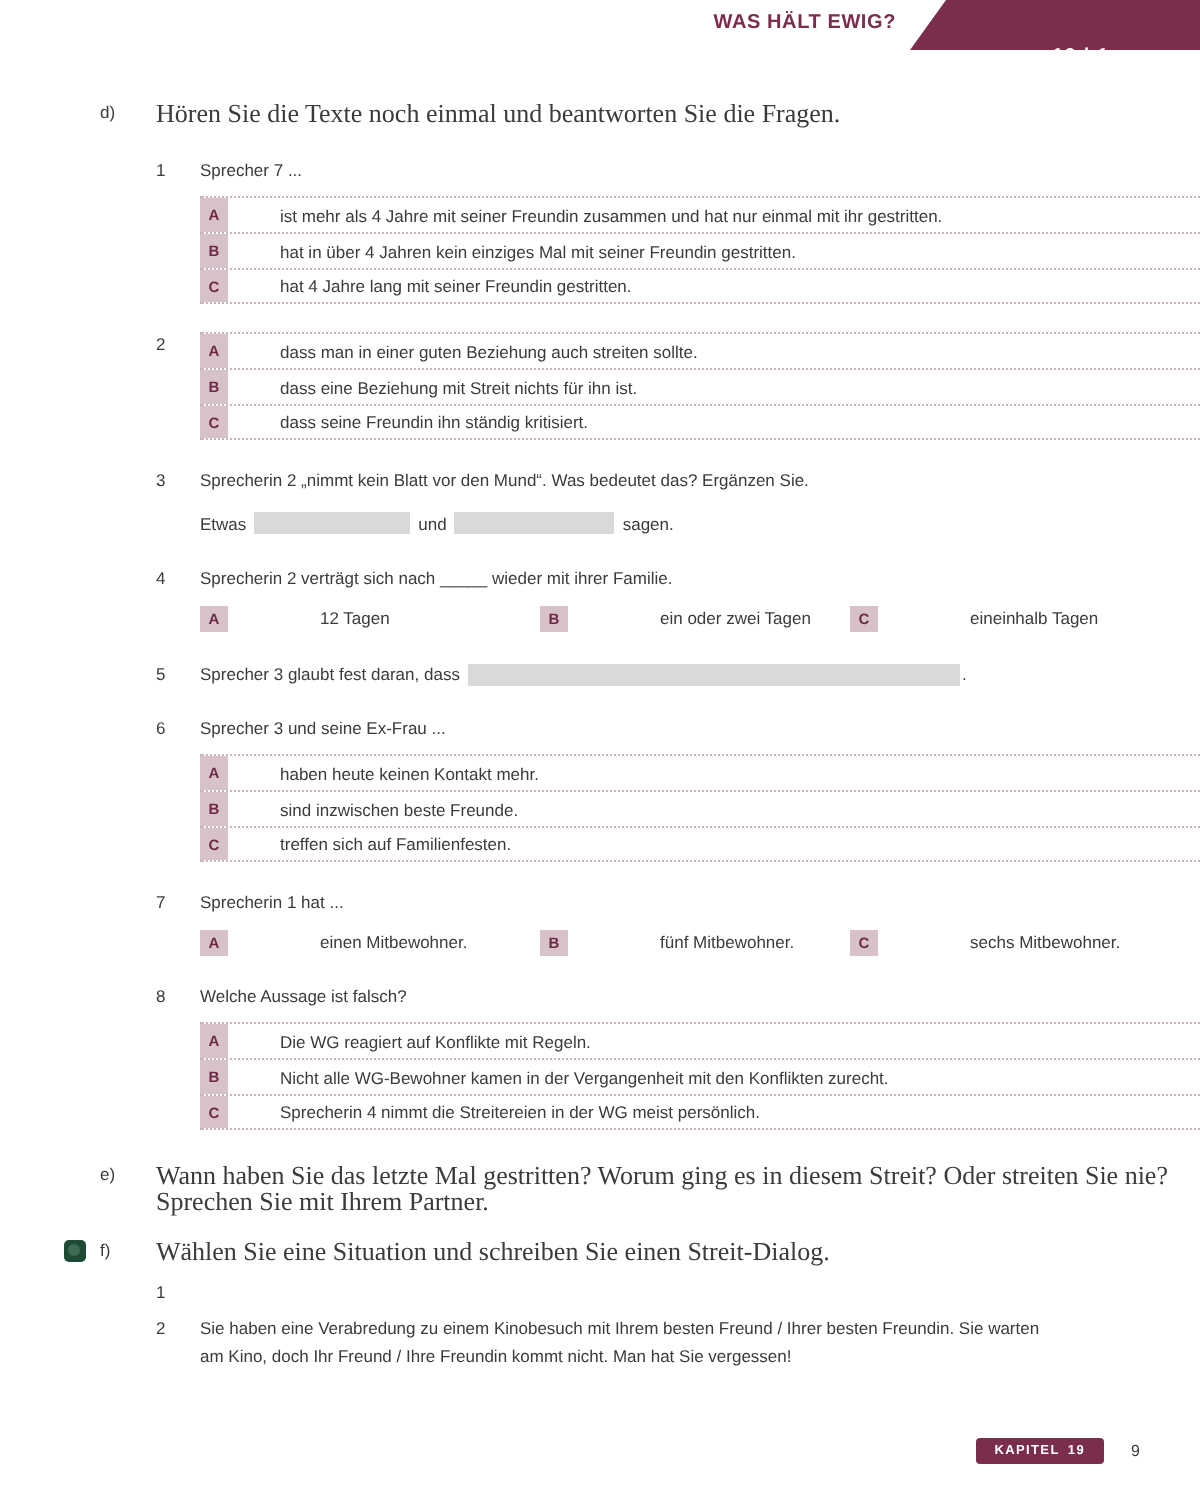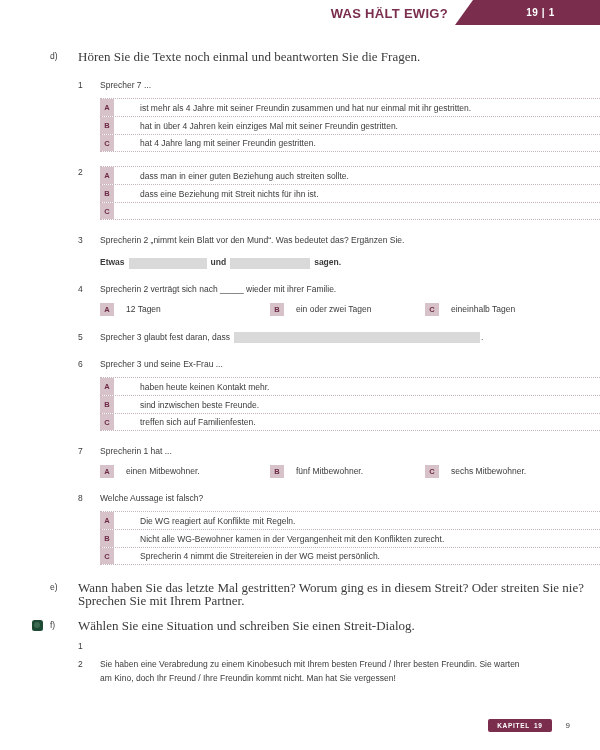--- a/index.html
+++ b/index.html
@@ -17,38 +17,38 @@
   
   .page-header {
     position: absolute;
     top: 0; left: 0; right: 0;
     height: 26px;
   }
   .header-title {
     position: absolute;
     right: 152px;
     top: 6px;
-    font-size: 13px;
+    font-size: 10px;
     font-weight: bold;
     letter-spacing: 0.3px;
     color: #7a2d4d;
     white-space: nowrap;
   }
   .header-banner {
     position: absolute;
     top: 0;
     right: 0;
     width: 145px;
     height: 25px;
     background: #7a2d4d;
     clip-path: polygon(18px 0, 100% 0, 100% 100%, 0 100%);
   }
   .header-pages {
     position: absolute;
-    top: 0;
+    top: 16px;
     right: 0;
     width: 145px;
     height: 25px;
     display: flex;
     align-items: center;
     justify-content: center;
     padding-left: 26px;
     color: #ffffff;
     font-size: 10px;
     font-weight: bold;
@@ -165,32 +165,32 @@
   .inline-opt .badge {
     min-height: 13px;
     height: 13px;
   }
   .inline-opt .inline-label {
     padding-left: 12px;
     font-size: 8.5px;
     line-height: 13px;
     color: #3b3b3b;
     white-space: nowrap;
+    margin-left: 34px;
   }
 
   
   .fill-line {
     margin-top: 9px;
     padding-left: 22px;
     display: flex;
-    align-items: flex-end;
-    font-size: 8.5px;
-    line-height: 13px;
-    color: #3b3b3b;
-    font-weight: bold;
+    align-items: flex-start;
+    font-size: 8.5px;
+    line-height: 13px;
+    color: #3b3b3b;
   }
   .blank-box {
     display: inline-block;
     height: 11px;
     background: #d9d9d9;
     margin: 0 4px;
   }
   .blank-1 { width: 78px; }
   .blank-2 { width: 80px; }
   .inline-blank-long {
@@ -300,20 +300,21 @@
       <div class="option-row">
         <div class="badge">A</div>
         <div class="option-text">dass man in einer guten Beziehung auch streiten sollte.</div>
       </div>
       <div class="option-row">
         <div class="badge">B</div>
         <div class="option-text">dass eine Beziehung mit Streit nichts für ihn ist.</div>
       </div>
       <div class="option-row">
         <div class="badge">C</div>
+        <div class="option-text">dass seine Freundin ihn ständig kritisiert.</div>
       </div>
     </div>
   </div>
 
   <div class="q" style="margin-top:14px;">
     <div class="q-num">3</div>
     <div class="q-title">Sprecherin 2 „nimmt kein Blatt vor den Mund“. Was bedeutet das? Ergänzen Sie.</div>
     <div class="fill-line">
       <span>Etwas</span>
       <span class="blank-box blank-1"></span>

